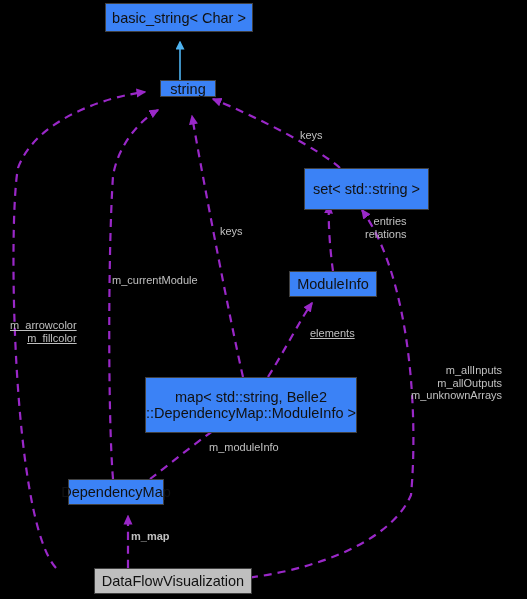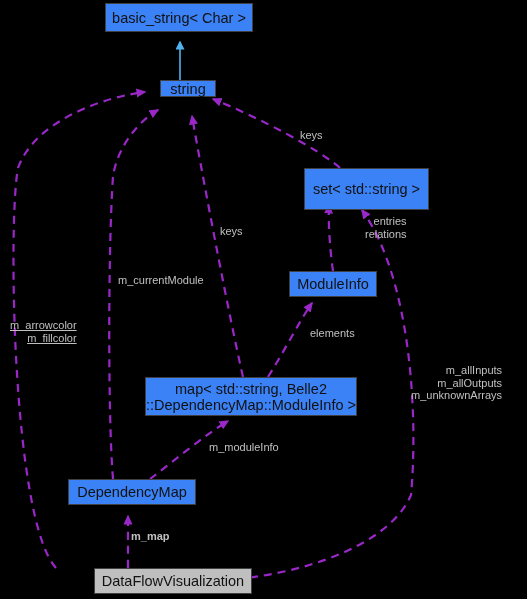--- a/index.html
+++ b/index.html
@@ -102,32 +102,32 @@
 
     <g>
       <path d="M128,568 C128,545 128,530 128,516" fill="none" stroke="#9a28c8" stroke-width="2.2" stroke-dasharray="8,6" marker-end="url(#arrow-purple)"></path>
     </g>
   </svg>
 
   <div class="uml-node" style="left: 105px; top: 3px; width: 148px; height: 29px;">basic_string&lt; Char &gt;</div>
   <div class="uml-node" style="left: 160px; top: 80px; width: 56px; height: 17px;">string</div>
   <div class="uml-node" style="left: 287px; top: 168px; width: 125px; height: 42px; margin-left: 17px;">set&lt; std::string &gt;</div>
   <div class="uml-node" style="left: 289px; top: 271px; width: 88px; height: 26px;">ModuleInfo</div>
-  <div class="uml-node" style="left: 145px; top: 377px; width: 212px; height: 39px;">map&lt; std::string, Belle2
+  <div class="uml-node" style="left: 145px; top: 377px; width: 212px; height: 56px;">map&lt; std::string, Belle2
 ::DependencyMap::ModuleInfo &gt;</div>
-  <div class="uml-node" style="left: 68px; top: 479px; width: 128px; height: 26px;">DependencyMap</div>
+  <div class="uml-node" style="left: 68px; top: 479px; width: 96px; height: 26px;">DependencyMap</div>
   <div class="uml-node highlight" style="left: 50px; top: 568px; width: 158px; height: 26px; margin-left: 44px;">DataFlowVisualization</div>
 
   <div class="edge-label" style="left: 300px; top: 129px;">keys</div>
   <div class="edge-label" style="left: 220px; top: 225px;">keys</div>
   <div class="edge-label" style="left: 341px; top: 215px; margin-left: 24px;">entries
 relations</div>
-  <div class="edge-label" style="left: 112px; top: 274px; padding-left: 6px;">m_currentModule</div>
+  <div class="edge-label" style="left: 112px; top: 274px;">m_currentModule</div>
   <div class="edge-label" style="left: 10px; top: 319px; text-decoration: underline;">m_arrowcolor
 m_fillcolor</div>
-  <div class="edge-label" style="left: 310px; top: 327px;">elements</div>
+  <div class="edge-label" style="left: 310px; top: 327px; text-decoration: underline;">elements</div>
   <div class="edge-label" style="left: 411px; top: 364px;">m_allInputs
 m_allOutputs
 m_unknownArrays</div>
   <div class="edge-label" style="left: 209px; top: 441px;">m_moduleInfo</div>
   <div class="edge-label" style="left: 131px; top: 530px; font-weight: bold;">m_map</div>
 
 </div>
 
 </body></html>

